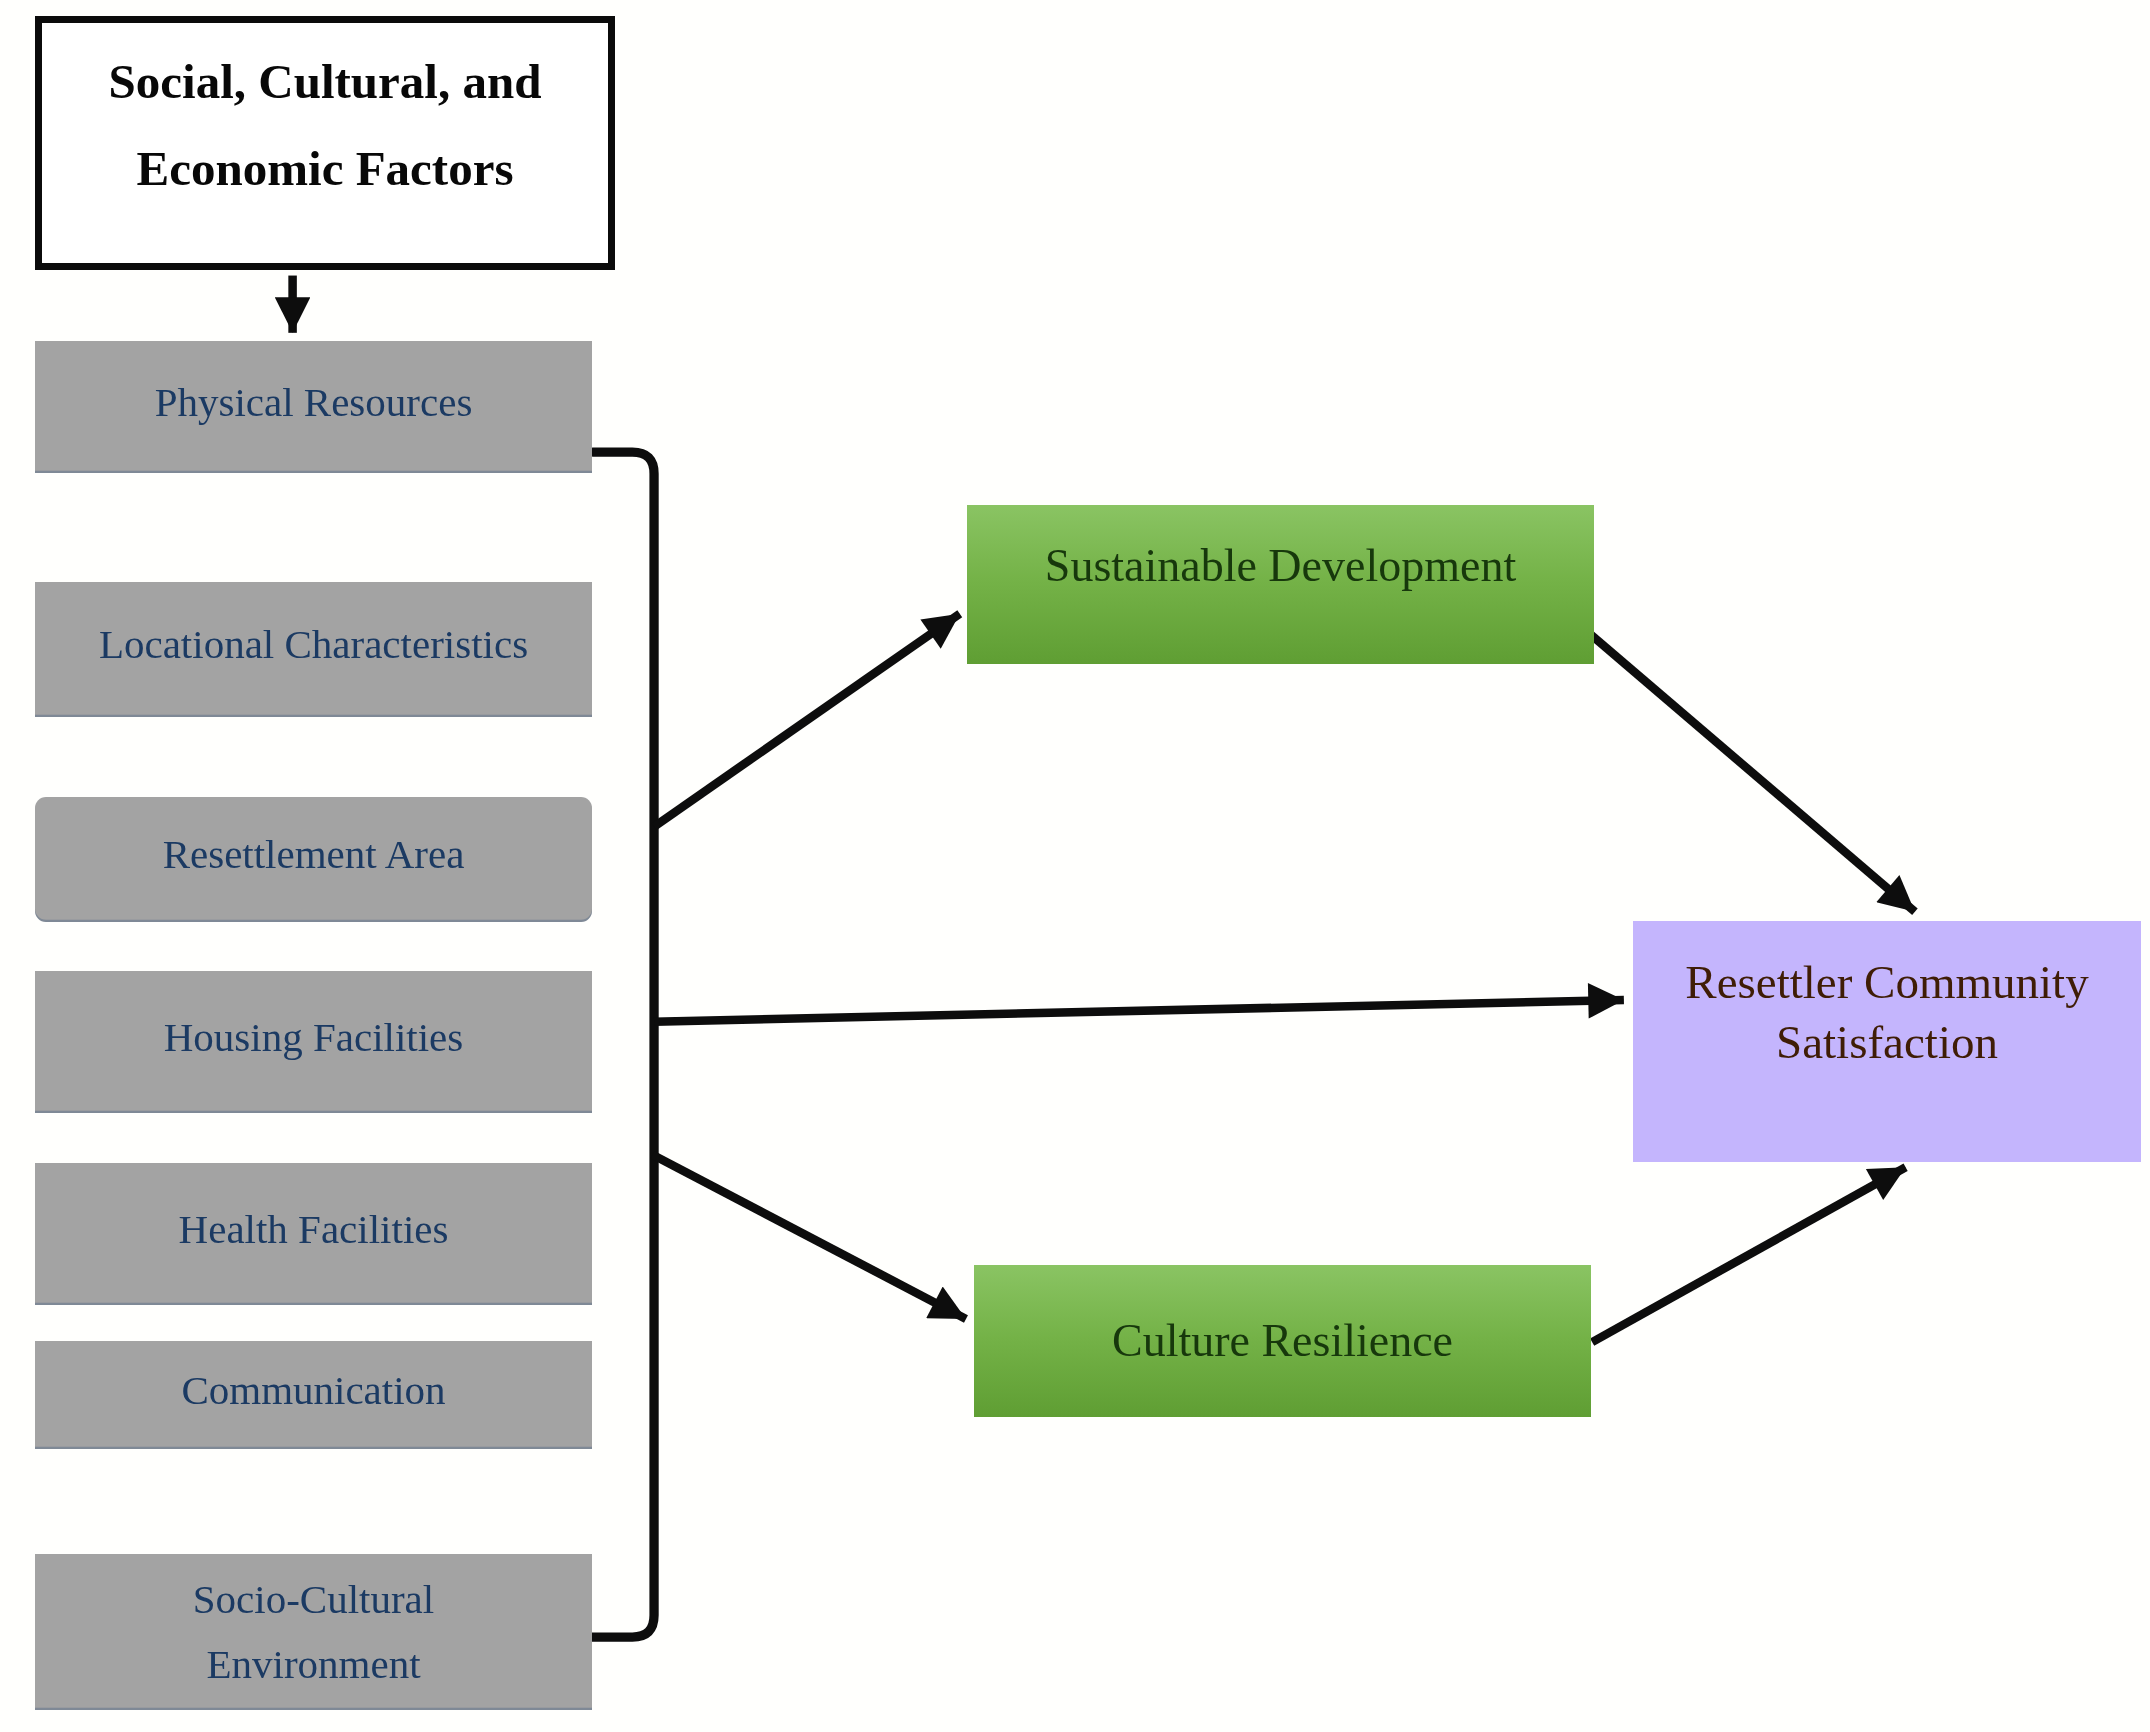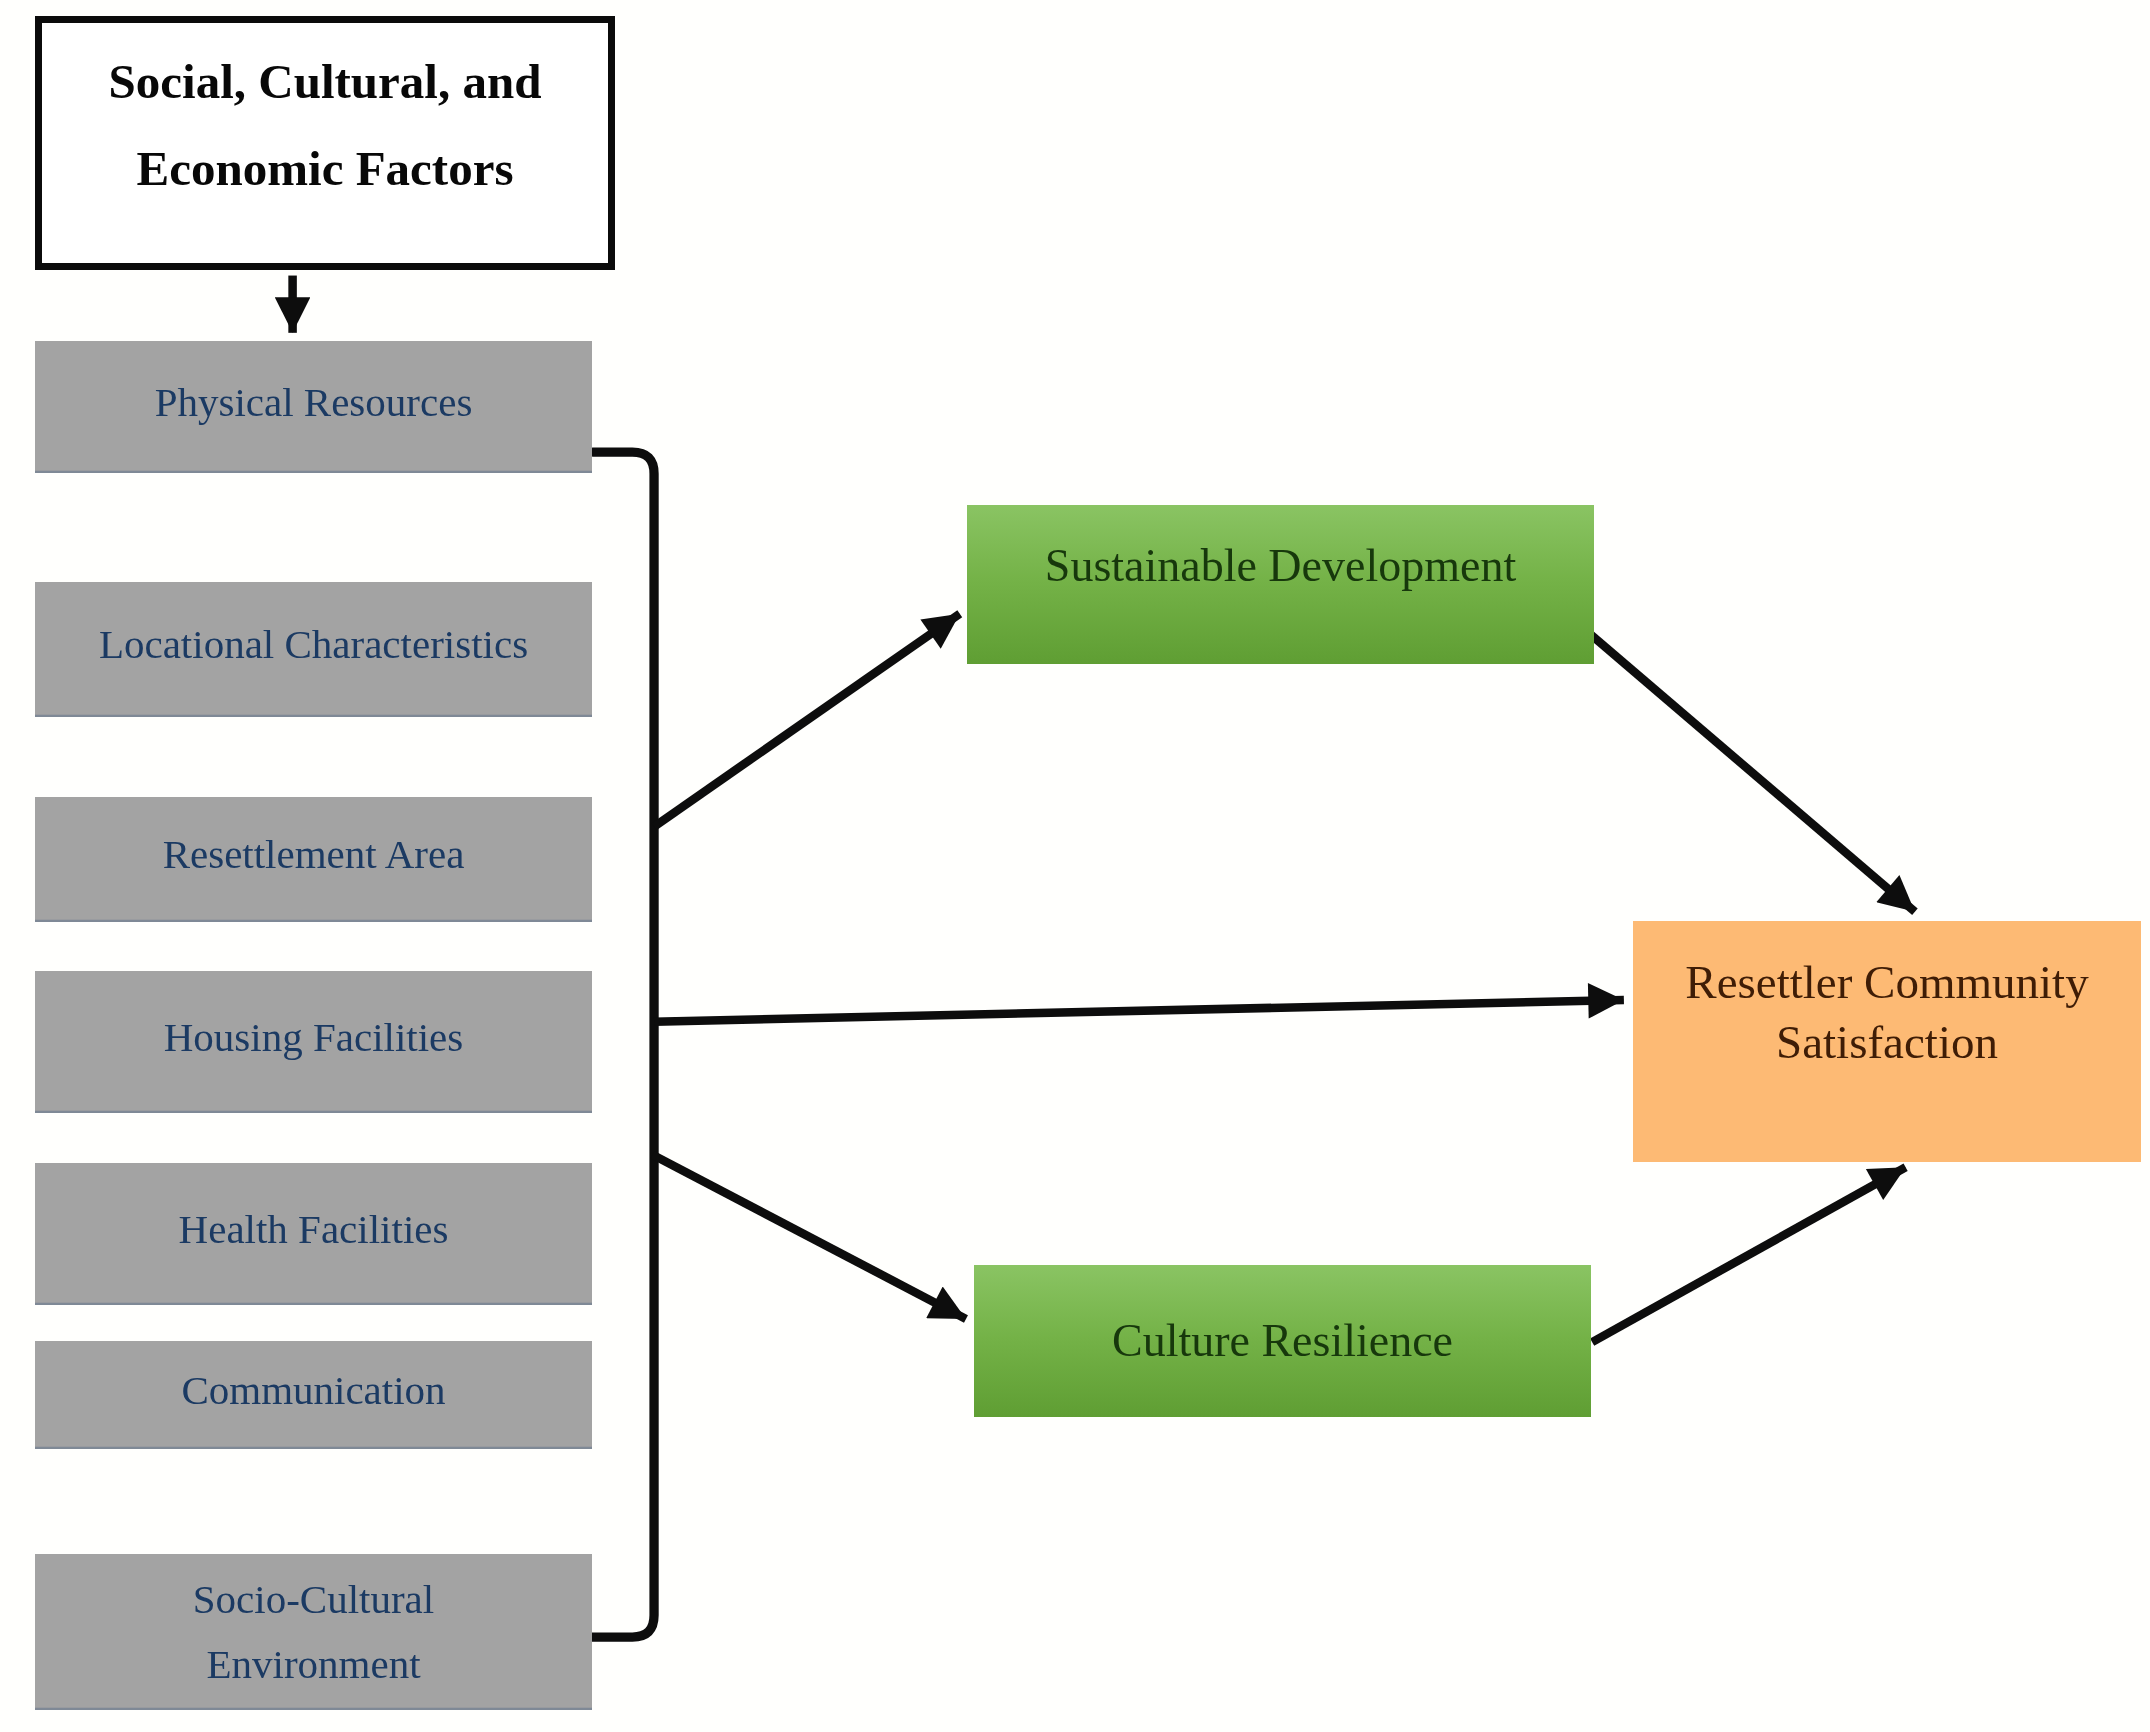--- a/index.html
+++ b/index.html
@@ -70,21 +70,21 @@
     color: #17380c;
     line-height: 54px;
     white-space: nowrap;
   }
   #mediator-sd .mlabel { padding-bottom: 37px; }
   
   .outcome-box {
     position: absolute;
     left: 1633px; top: 921px;
     width: 508px; height: 241px;
-    background: #fdba74;
+    background: #c4b5fd;
     display: flex;
     flex-direction: column;
     align-items: center;
     justify-content: center;
     padding-bottom: 60px;
     box-sizing: border-box;
     text-align: center;
   }
   .outcome-box .oline {
     font-size: 47px;
@@ -133,21 +133,21 @@
   </div>
 
   <div class="factor-box" style="top:341px;height:132px;">
     <span class="flabel">Physical Resources</span>
   </div>
 
   <div class="factor-box" style="top:582px;height:135px;">
     <span class="flabel">Locational Characteristics</span>
   </div>
 
-  <div class="factor-box" style="top:797px;height:125px;">
+  <div class="factor-box" style="top:797px;height:125px;border-radius:11px;">
     <span class="flabel">Resettlement Area</span>
   </div>
 
   <div class="factor-box" style="top:971px;height:142px;">
     <span class="flabel">Housing Facilities</span>
   </div>
 
   <div class="factor-box" style="top:1163px;height:142px;">
     <span class="flabel">Health Facilities</span>
   </div>

